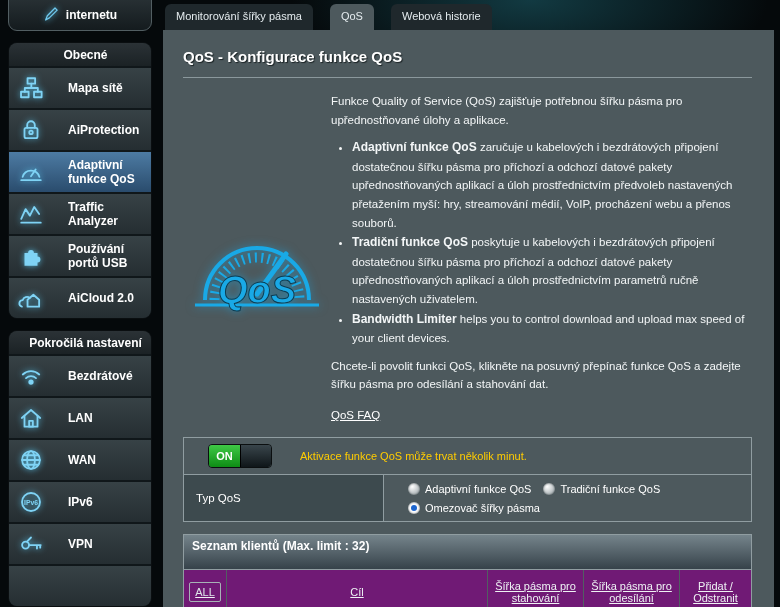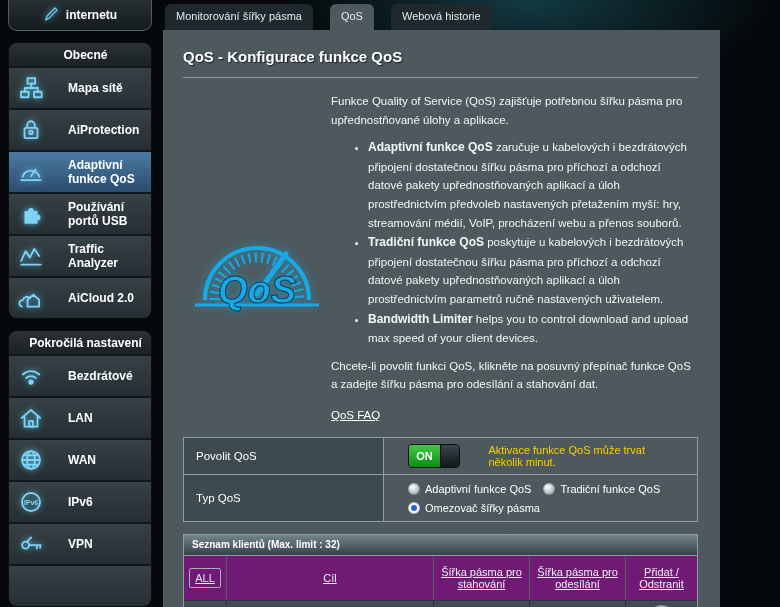--- a/index.html
+++ b/index.html
@@ -22,31 +22,31 @@
     font-weight:bold;font-size:12px;cursor:pointer;}
   .nav-item.active{background:linear-gradient(#4d7ba3,#2a4c6d);}
   .nav-icon{width:30px;min-width:30px;display:flex;justify-content:center;filter:drop-shadow(0 0 3px rgba(90,200,240,.85));}
   .nav-label{line-height:1.2;padding-left:15px;}
   
   .tabs{position:absolute;left:165px;top:4px;display:flex;gap:17px;}
   .tab{padding:6px 11px 8px;border-radius:6px 6px 0 0;background:#1f282c;color:#e4ebee;
     font-size:11px;cursor:pointer;white-space:nowrap;}
   .tab.active{background:#4d595d;}
   
-  .panel{position:absolute;left:163px;top:30px;width:557px;height:577px;background:#4d595d;
+  .panel{position:absolute;left:163px;top:30px;width:611px;height:577px;background:#4d595d;
     padding:12px 22px 0 20px;box-sizing:border-box;color:#fff;}
   .page-title{font-size:15px;font-weight:bold;text-shadow:1px 1px 1px #1a2224;margin:6px 0 12px;}
   .divider{border-bottom:1px solid #8b989c;margin:0 0 6px;}
   .desc{display:flex;}
   .gauge-wrap{width:148px;min-width:148px;display:flex;align-items:center;justify-content:center;}
   .gauge-wrap svg{filter:drop-shadow(0 0 5px rgba(25,170,230,.55));margin-top:14px;}
   .desc-text{flex:1;font-size:11.5px;line-height:1.62;color:#f3f6f7;padding-right:4px;}
   .desc-text p{margin:8px 0;}
   .desc-text ul{margin:9px 0;padding-left:21px;}
-  .desc-text li{margin-bottom:1px;margin-left:16px;}
+  .desc-text li{margin-bottom:1px;}
   .desc-text li b{font-size:12px;}
   .faq{color:#fff;text-decoration:underline;display:inline-block;margin-top:4px;font-size:11.5px;cursor:pointer;}
   
   .settings{margin-top:13px;border:1px solid #909da1;}
   .srow{display:flex;border-bottom:1px solid #909da1;min-height:36px;}
   .srow.last{border-bottom:none;min-height:46px;}
   .slabel{width:200px;min-width:200px;background:#3d4a4e;font-size:11.5px;display:flex;align-items:center;
     padding-left:12px;border-right:1px solid #909da1;box-sizing:border-box;}
   .svalue{flex:1;padding:6px 24px;display:flex;align-items:center;}
   .toggle{width:62px;height:22px;border-radius:4px;display:flex;overflow:hidden;border:1px solid #0b0f10;cursor:pointer;}
@@ -55,21 +55,21 @@
   .toggle-handle{flex:1;background:linear-gradient(#39454b,#0f1619);border-left:1px solid #000;border-radius:0 3px 3px 0;}
   .warning{color:#ffcc00;font-size:11px;margin-left:28px;}
   .radio-row{flex-wrap:wrap;gap:3px 12px;font-size:11px;}
   .radio-opt{display:inline-flex;align-items:center;gap:5px;cursor:pointer;}
   .radio{width:12px;height:12px;min-width:12px;border-radius:50%;
     background:radial-gradient(circle at 35% 30%,#ffffff,#8d989c);box-shadow:inset 0 0 2px #3c4549;position:relative;}
   .radio.sel{background:#fff;}
   .radio.sel::after{content:'';position:absolute;left:3px;top:3px;width:6px;height:6px;border-radius:50%;background:#1d66cf;}
   
   .ctable{margin-top:12px;border:1px solid #909da1;}
-  .ctitle{background:linear-gradient(#75848b,#36424a);padding:4px 8px 5px;font-weight:bold;font-size:10px;
+  .ctitle{background:linear-gradient(#75848b,#36424a);padding:4px 8px 16px;font-weight:bold;font-size:12px;
     border-bottom:1px solid #909da1;}
   .chead{display:flex;background:#701a75;color:#eef2f4;font-size:11px;text-align:center;text-decoration:underline;}
   .chead>div{min-height:44px;display:flex;align-items:center;justify-content:center;padding:2px 4px;box-sizing:border-box;
     border-left:1px solid #525d62;}
   .chead>div:first-child{border-left:none;}
   .c-all{width:42px;min-width:42px;}
   .c-target{flex:1;}
   .c-dl,.c-ul{width:96px;min-width:96px;}
   .c-add{width:72px;min-width:72px;}
   .all-btn{background:transparent;border:1px solid #a7b2b6;color:#dde5e8;font-size:11px;padding:3px 5px;
@@ -125,33 +125,33 @@
               <path d="M4.3 16.5a8 8 0 0 1 15.4 0"></path>
               <path d="M12 16l4.3-6.3"></path>
               <path d="M3 19.5h18"></path>
             </svg>
           </span>
           <span class="nav-label">Adaptivní funkce QoS</span>
         </div>
         <div class="nav-item">
           <span class="nav-icon">
             <svg width="26" height="26" viewBox="0 0 24 24" fill="none" stroke="#7fd3f5" stroke-width="1.7" stroke-linecap="round" stroke-linejoin="round">
-              <path d="M6 9.2h3.3a2.6 2.6 0 1 1 5.4 0H18v3.3a2.6 2.6 0 1 1 0 5.4V21H6z" fill="#7fd3f5" stroke="none"></path>
-            </svg>
-          </span>
-          <span class="nav-label">Používání portů USB</span>
-        </div>
-        <div class="nav-item">
-          <span class="nav-icon">
-            <svg width="26" height="26" viewBox="0 0 24 24" fill="none" stroke="#7fd3f5" stroke-width="1.7" stroke-linecap="round" stroke-linejoin="round">
               <path d="M3 16.5l4-9 4 6 4-8 4.5 6.5"></path>
               <path d="M3 20h18"></path>
             </svg>
           </span>
           <span class="nav-label">Traffic Analyzer</span>
+        </div>
+        <div class="nav-item">
+          <span class="nav-icon">
+            <svg width="26" height="26" viewBox="0 0 24 24" fill="none" stroke="#7fd3f5" stroke-width="1.7" stroke-linecap="round" stroke-linejoin="round">
+              <path d="M6 9.2h3.3a2.6 2.6 0 1 1 5.4 0H18v3.3a2.6 2.6 0 1 1 0 5.4V21H6z" fill="#7fd3f5" stroke="none"></path>
+            </svg>
+          </span>
+          <span class="nav-label">Používání portů USB</span>
         </div>
         <div class="nav-item">
           <span class="nav-icon">
             <svg width="26" height="26" viewBox="0 0 24 24" fill="none" stroke="#7fd3f5" stroke-width="1.7" stroke-linecap="round" stroke-linejoin="round">
               <path d="M8.8 13.6L14.2 9l5.3 4.6V20H8.8z"></path>
               <path d="M3.6 20a3.1 3.1 0 0 1 .8-6.1A4 4 0 0 1 10.9 12"></path>
             </svg>
           </span>
           <span class="nav-label">AiCloud 2.0</span>
         </div>
@@ -241,21 +241,20 @@
           <li><b>Tradiční funkce QoS</b><span> poskytuje u kabelových i bezdrátových připojení dostatečnou šířku pásma pro příchozí a odchozí datové pakety upřednostňovaných aplikací a úloh prostřednictvím parametrů ručně nastavených uživatelem.</span></li>
           <li><b>Bandwidth Limiter</b><span> helps you to control download and upload max speed of your client devices.</span></li>
         </ul>
       <p>Chcete-li povolit funkci QoS, klikněte na posuvný přepínač funkce QoS a zadejte šířku pásma pro odesílání a stahování dat.</p>
       <a class="faq" href="#">QoS FAQ</a>
     </div>
   </div>
 
   <div class="settings">
     <div class="srow">
-      <div class="slabel">Povolit QoS</div>
       <div class="svalue">
         <div class="toggle">
           <div class="toggle-on">ON</div>
           <div class="toggle-handle"></div>
         </div>
         <span class="warning">Aktivace funkce QoS může trvat několik minut.</span>
       </div>
     </div>
     <div class="srow last">
       <div class="slabel">Typ QoS</div>

